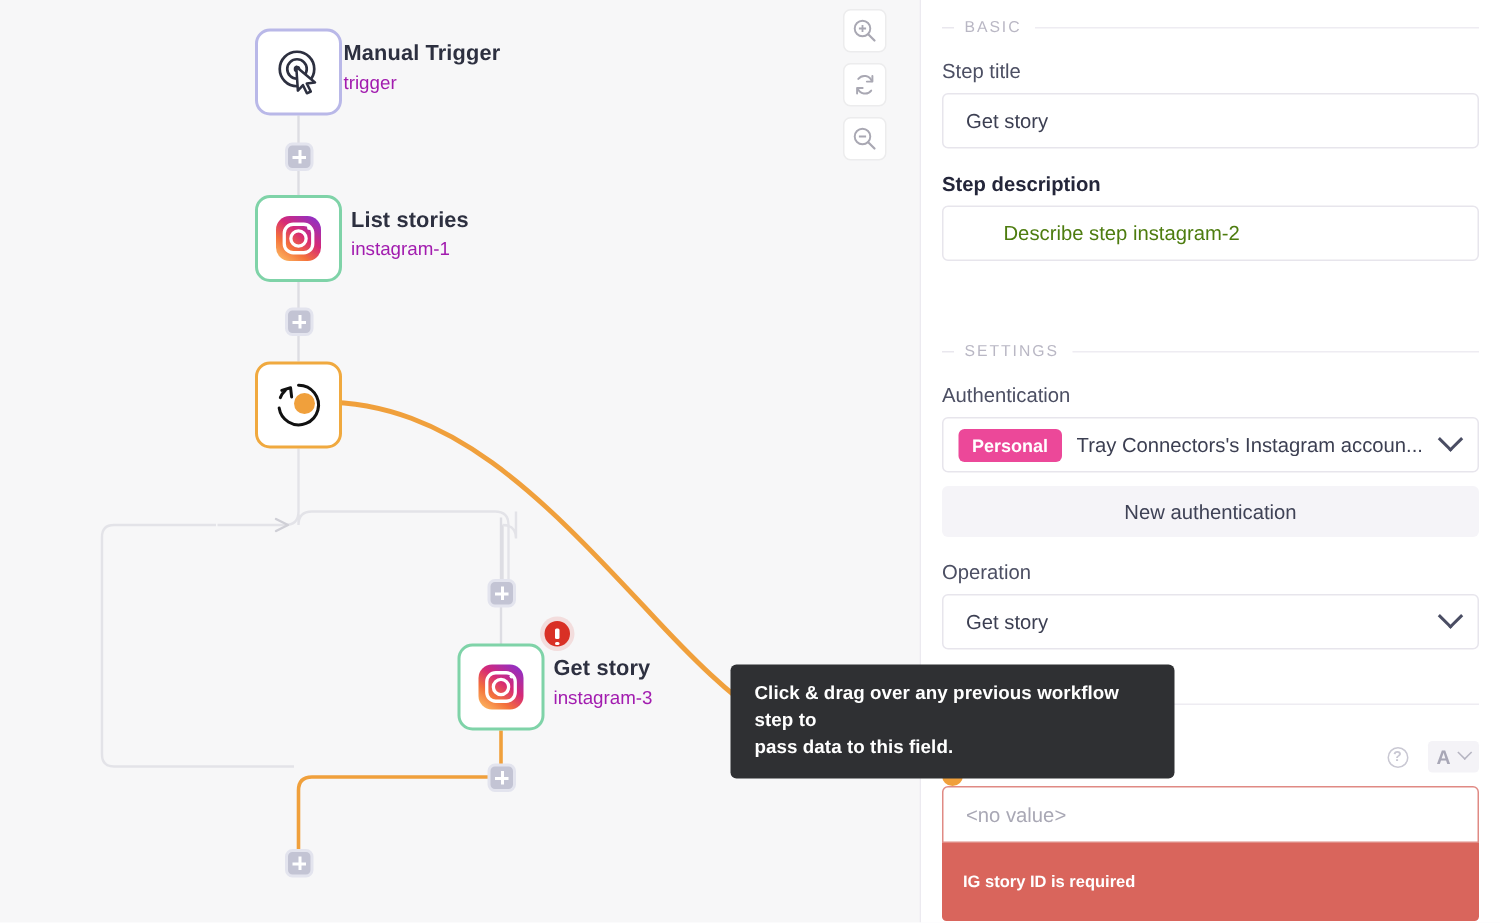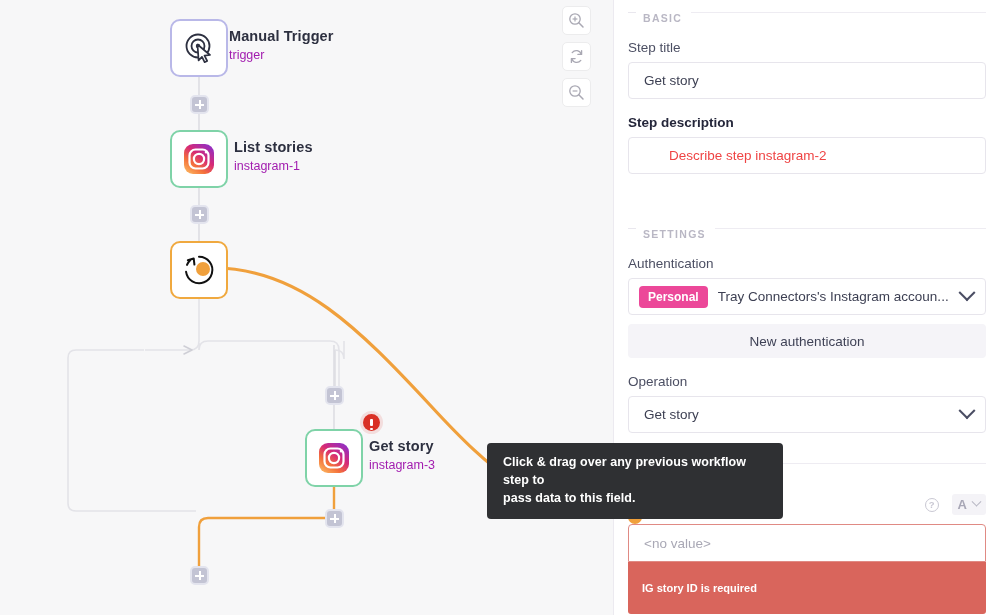--- a/index.html
+++ b/index.html
@@ -114,40 +114,40 @@
   #panel {
     position: absolute; left: 613px; top: 0;
     width: 387px; height: 615px;
     background: #ffffff;
     border-left: 1px solid #eceaf0;
     padding: 0 14px;
     overflow: hidden;
   }
 
   .section-head {
-    display: flex; align-items: flex-start;
+    display: flex; align-items: center;
     font-size: 10.5px; letter-spacing: 1.3px;
-    color: #b9b7c4; font-weight: bold;
+    color: #b9b7c4; font-weight: normal;
     margin-top: 12px;
   }
   .section-head .lead { width: 8px; height: 1px; background: #e9e7ee; margin-right: 7px; }
   .section-head .txt { white-space: nowrap; }
   .section-head .rule { flex: 1; height: 1px; background: #eeecf2; margin-left: 9px; }
 
   .field-label {
     font-size: 13.5px; color: #4c4f63; margin: 16px 0 7px 0;
   }
   .field-label.strong { color: #24263a; font-weight: bold; }
 
   .txt-input {
     height: 37px; border: 1px solid #e7e5ec; border-radius: 4px;
     background: #fff; display: flex; align-items: center;
     padding: 0 15px; font-size: 13.5px; color: #3c3f52;
   }
-  .txt-input.placeholder { color: #ef4444; padding-left: 40px; }
+  .txt-input.placeholder { color: #4d7c0f; padding-left: 40px; }
 
   .select-box {
     height: 37px; border: 1px solid #e7e5ec; border-radius: 4px;
     background: #fff; display: flex; align-items: center;
     padding: 0 12px 0 10px; font-size: 13.5px; color: #3c3f52;
     cursor: pointer;
   }
   .badge {
     background: #ec4899; color: #fff; font-size: 12px; font-weight: bold;
     border-radius: 4px; padding: 4px 9px; margin-right: 10px;

